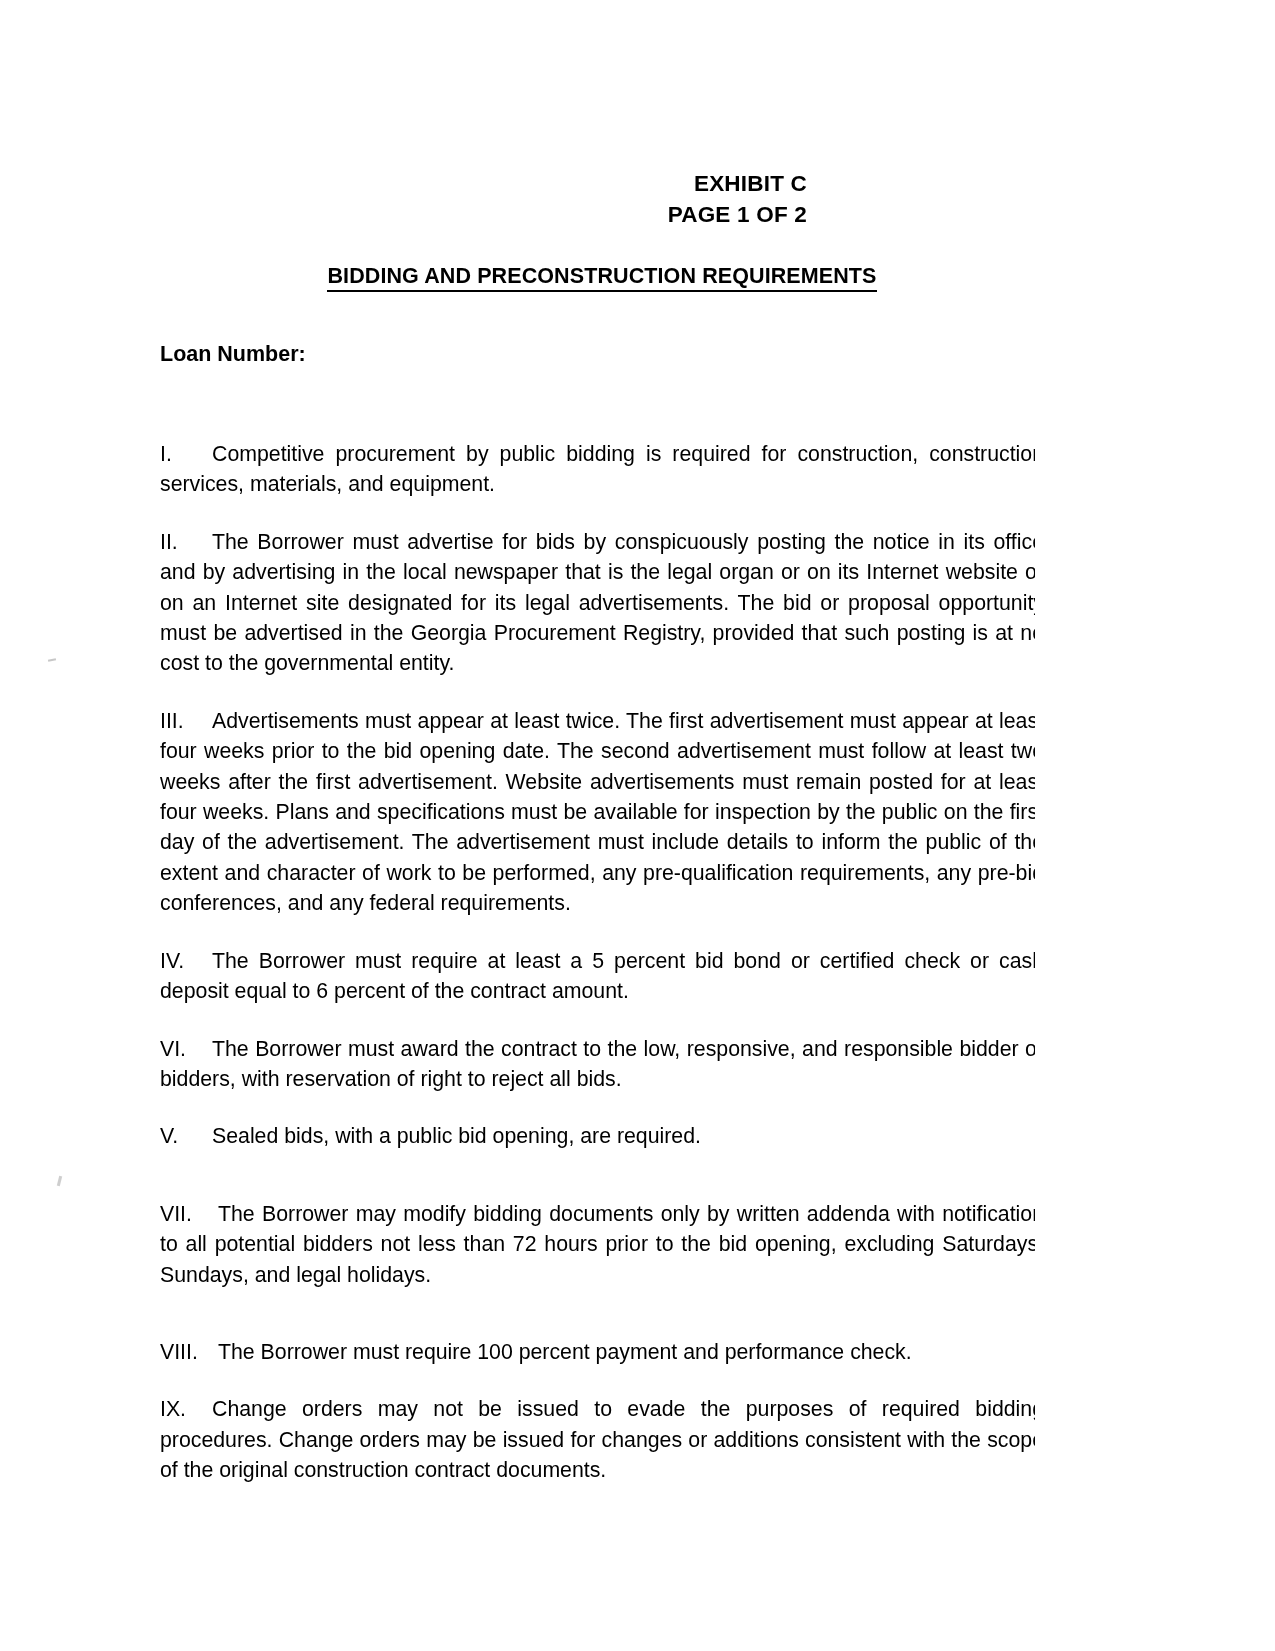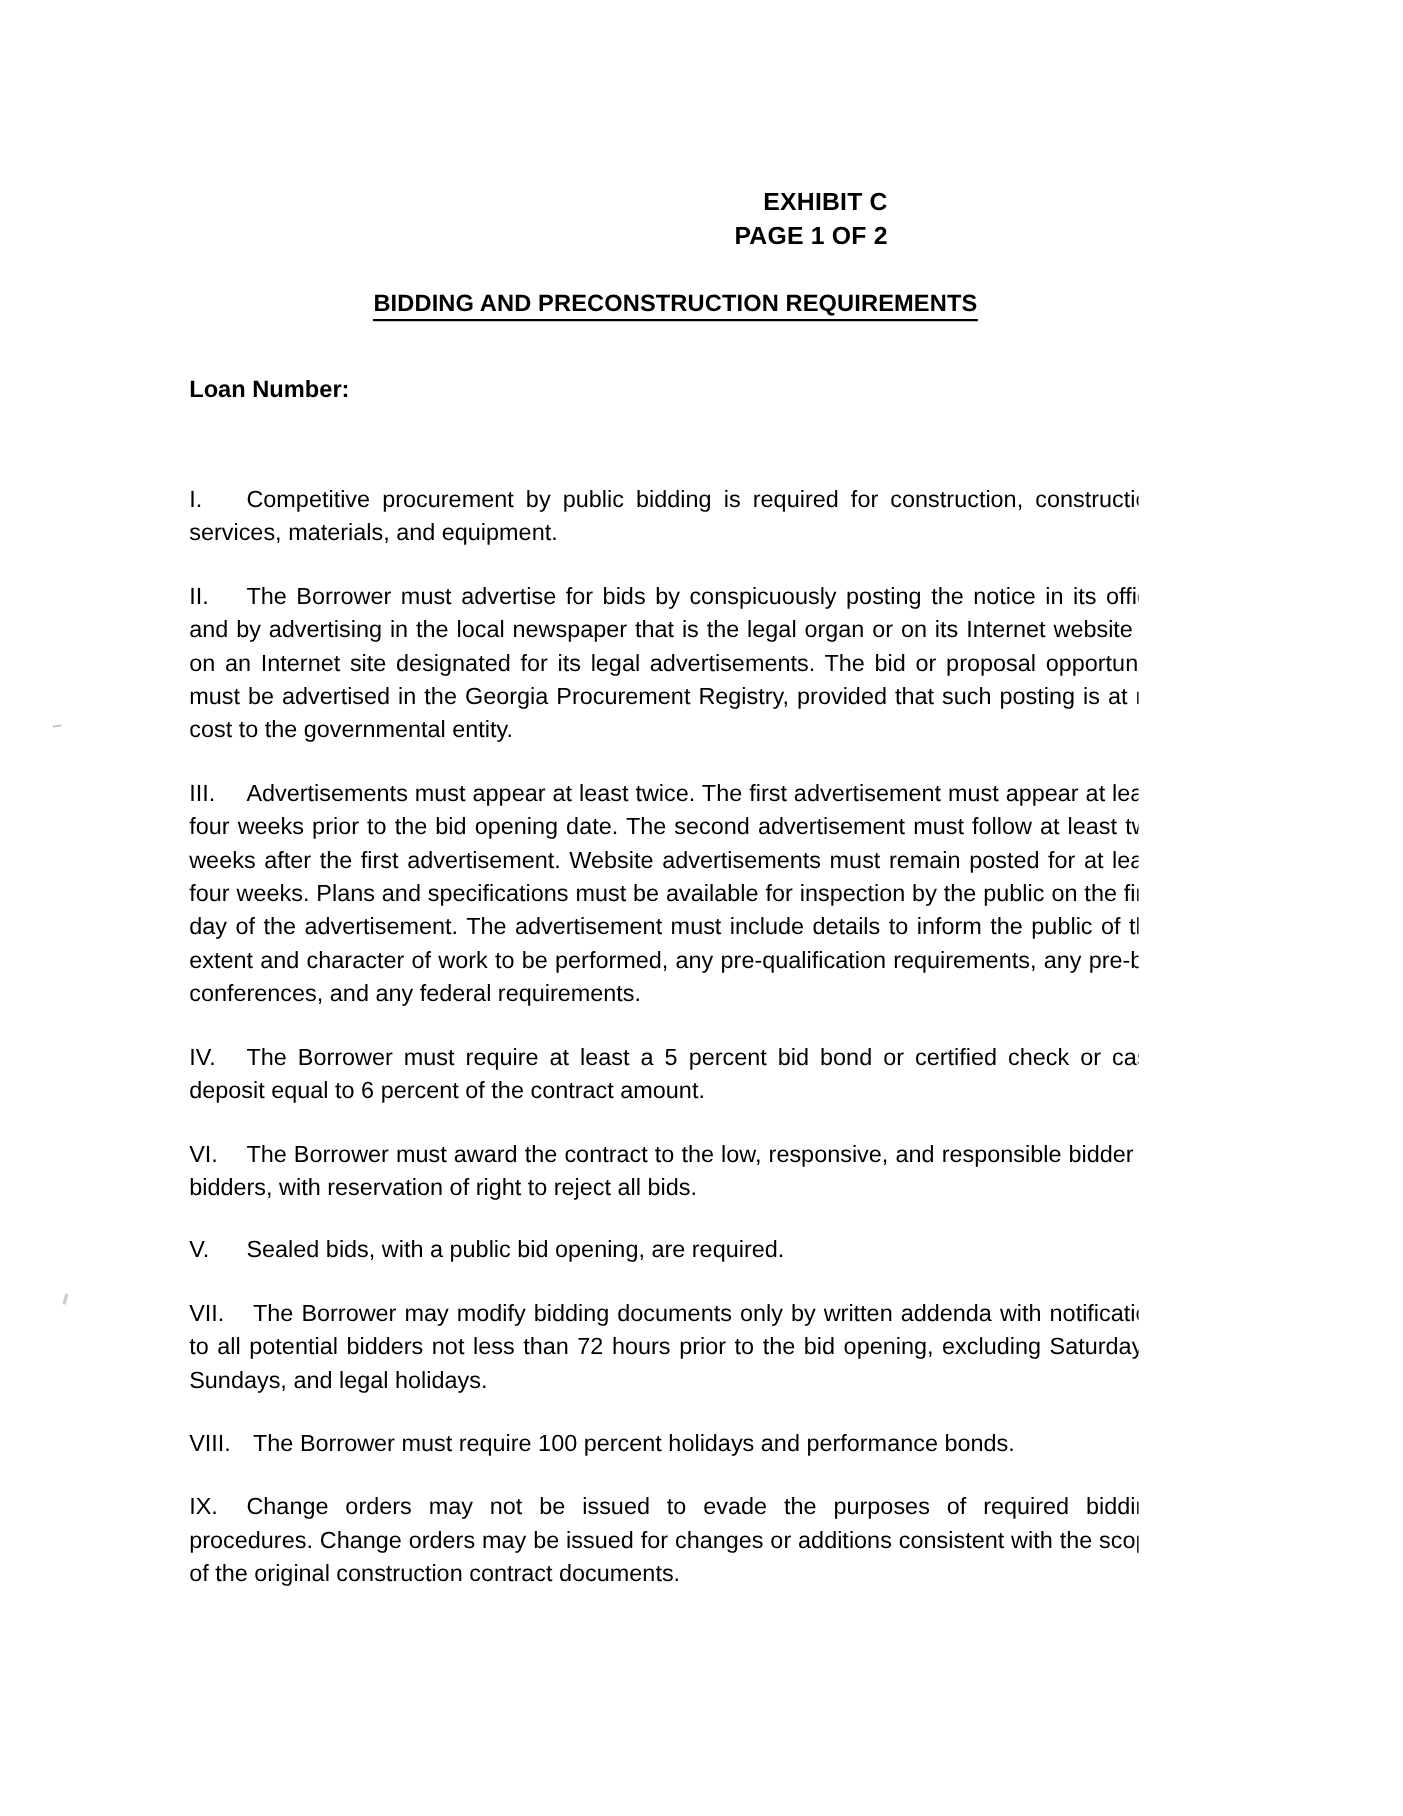--- a/index.html
+++ b/index.html
@@ -60,21 +60,21 @@
     font-weight: bold;
     font-size: 22.5px;
     line-height: 31px;
     letter-spacing: .2px;
   }
   .header-line { display: block; white-space: nowrap; }
 
   .content {
     position: absolute;
     top: 264px;
-    left: 172px;
+    left: 160px;
     width: 884px;
   }
 
   .doc-title {
     text-align: center;
     font-weight: bold;
     font-size: 21.5px;
     letter-spacing: .1px;
     margin: 0 0 0 0;
     padding-bottom: 1px;
@@ -112,21 +112,21 @@
     text-align: justify;
     text-justify: inter-word;
     margin: 0 0 27px 0;
     padding-left: 0;
   }
   .clause:last-child { margin-bottom: 0; }
   .clause .numeral {
     display: inline-block;
     min-width: 52px;
   }
-  .clause .numeral.wide { min-width: 58px; }
+  .clause .numeral.wide { min-width: 58px; margin-top: 20px; }
 </style>
 </head>
 <body>
 
 <div class="page">
 
   <div class="speck-top-right"></div>
   <div class="speck-left-a"></div>
   <div class="speck-left-b"></div>
 
@@ -154,19 +154,19 @@
       <p class="clause"><span class="numeral">III.</span><span>Advertisements must appear at least twice.  The first advertisement must appear at least four weeks prior to the bid opening date.  The second advertisement must follow at least two weeks after the first advertisement.  Website advertisements must remain posted for at least four weeks.  Plans and specifications must be available for inspection by the public on the first day of the advertisement.  The advertisement must include details to inform the public of the extent and character of work to be performed, any pre-qualification requirements, any pre-bid conferences, and any federal requirements.</span></p>
 
       <p class="clause"><span class="numeral">IV.</span><span>The Borrower must require at least a 5 percent bid bond or certified check or cash deposit equal to 6 percent of the contract amount.</span></p>
 
       <p class="clause"><span class="numeral">VI.</span><span>The Borrower must award the contract to the low, responsive, and responsible bidder or bidders, with reservation of right to reject all bids.</span></p>
 
       <p class="clause"><span class="numeral">V.</span><span>Sealed bids, with a public bid opening, are required.</span></p>
 
       <p class="clause"><span class="numeral wide">VII.</span><span>The Borrower may modify bidding documents only by written addenda with notification to all potential bidders not less than 72 hours prior to the bid opening, excluding Saturdays, Sundays, and legal holidays.</span></p>
 
-      <p class="clause"><span class="numeral wide">VIII.</span><span>The Borrower must require 100 percent holidays and performance bonds.</span></p>
+      <p class="clause"><span class="numeral wide">VIII.</span><span>The Borrower must require 100 percent payment and performance check.</span></p>
 
       <p class="clause"><span class="numeral">IX.</span><span>Change orders may not be issued to evade the purposes of required bidding procedures. Change orders may be issued for changes or additions consistent with the scope of the original construction contract documents.</span></p>
 
     </div>
   </div>
 </div>
 
 </body></html>

